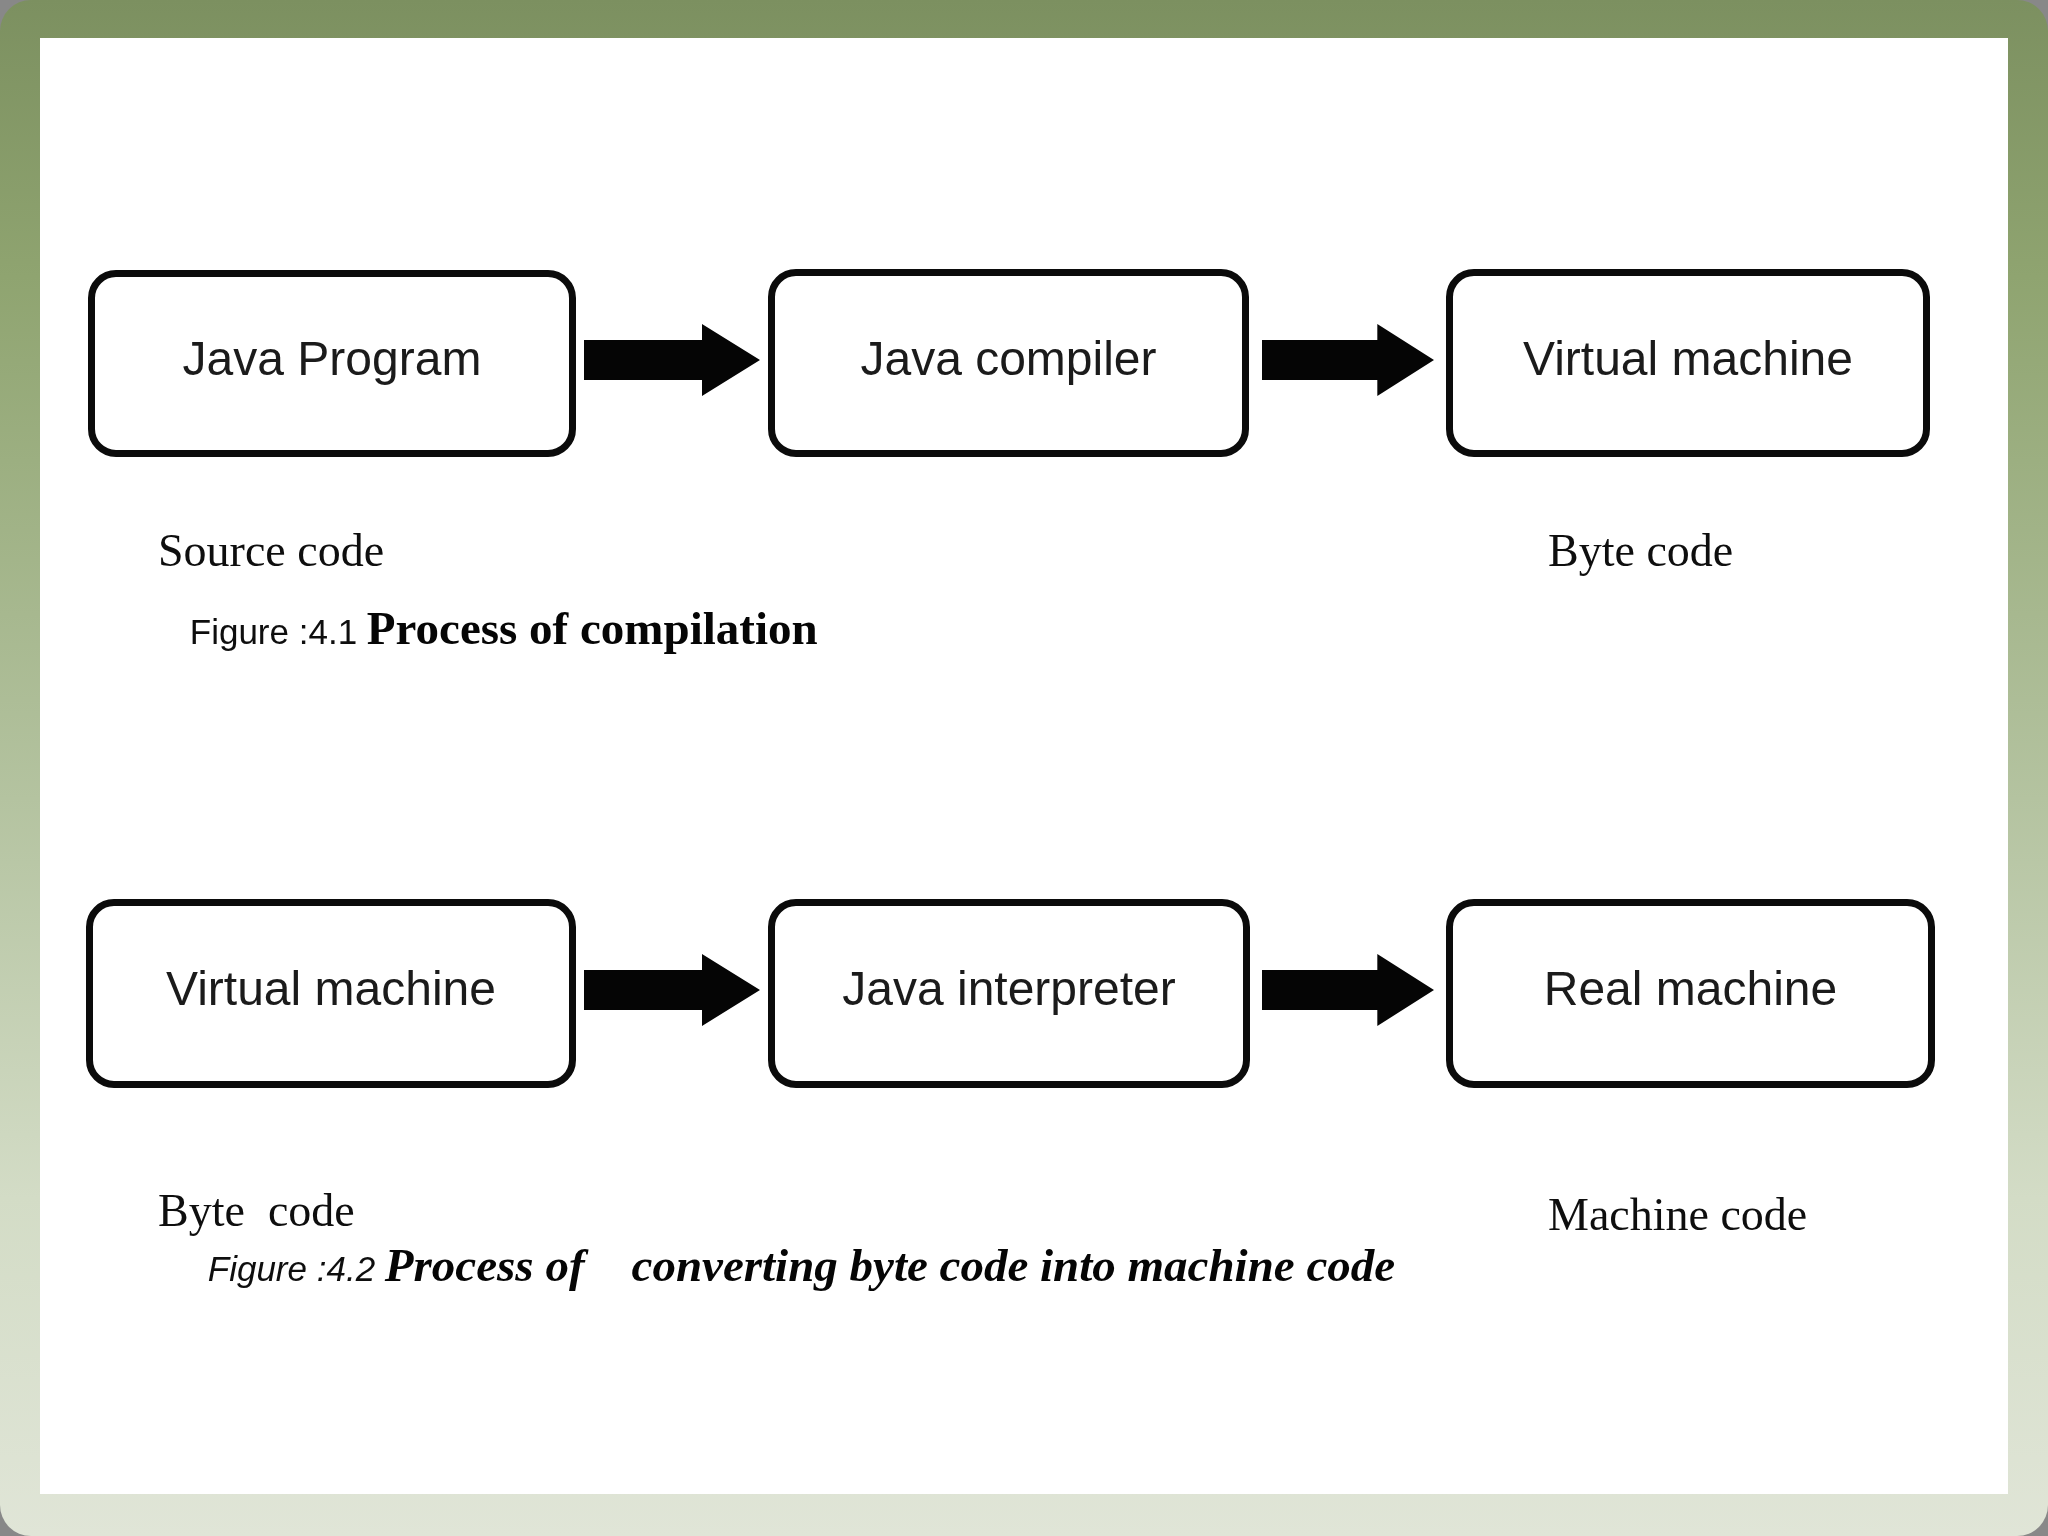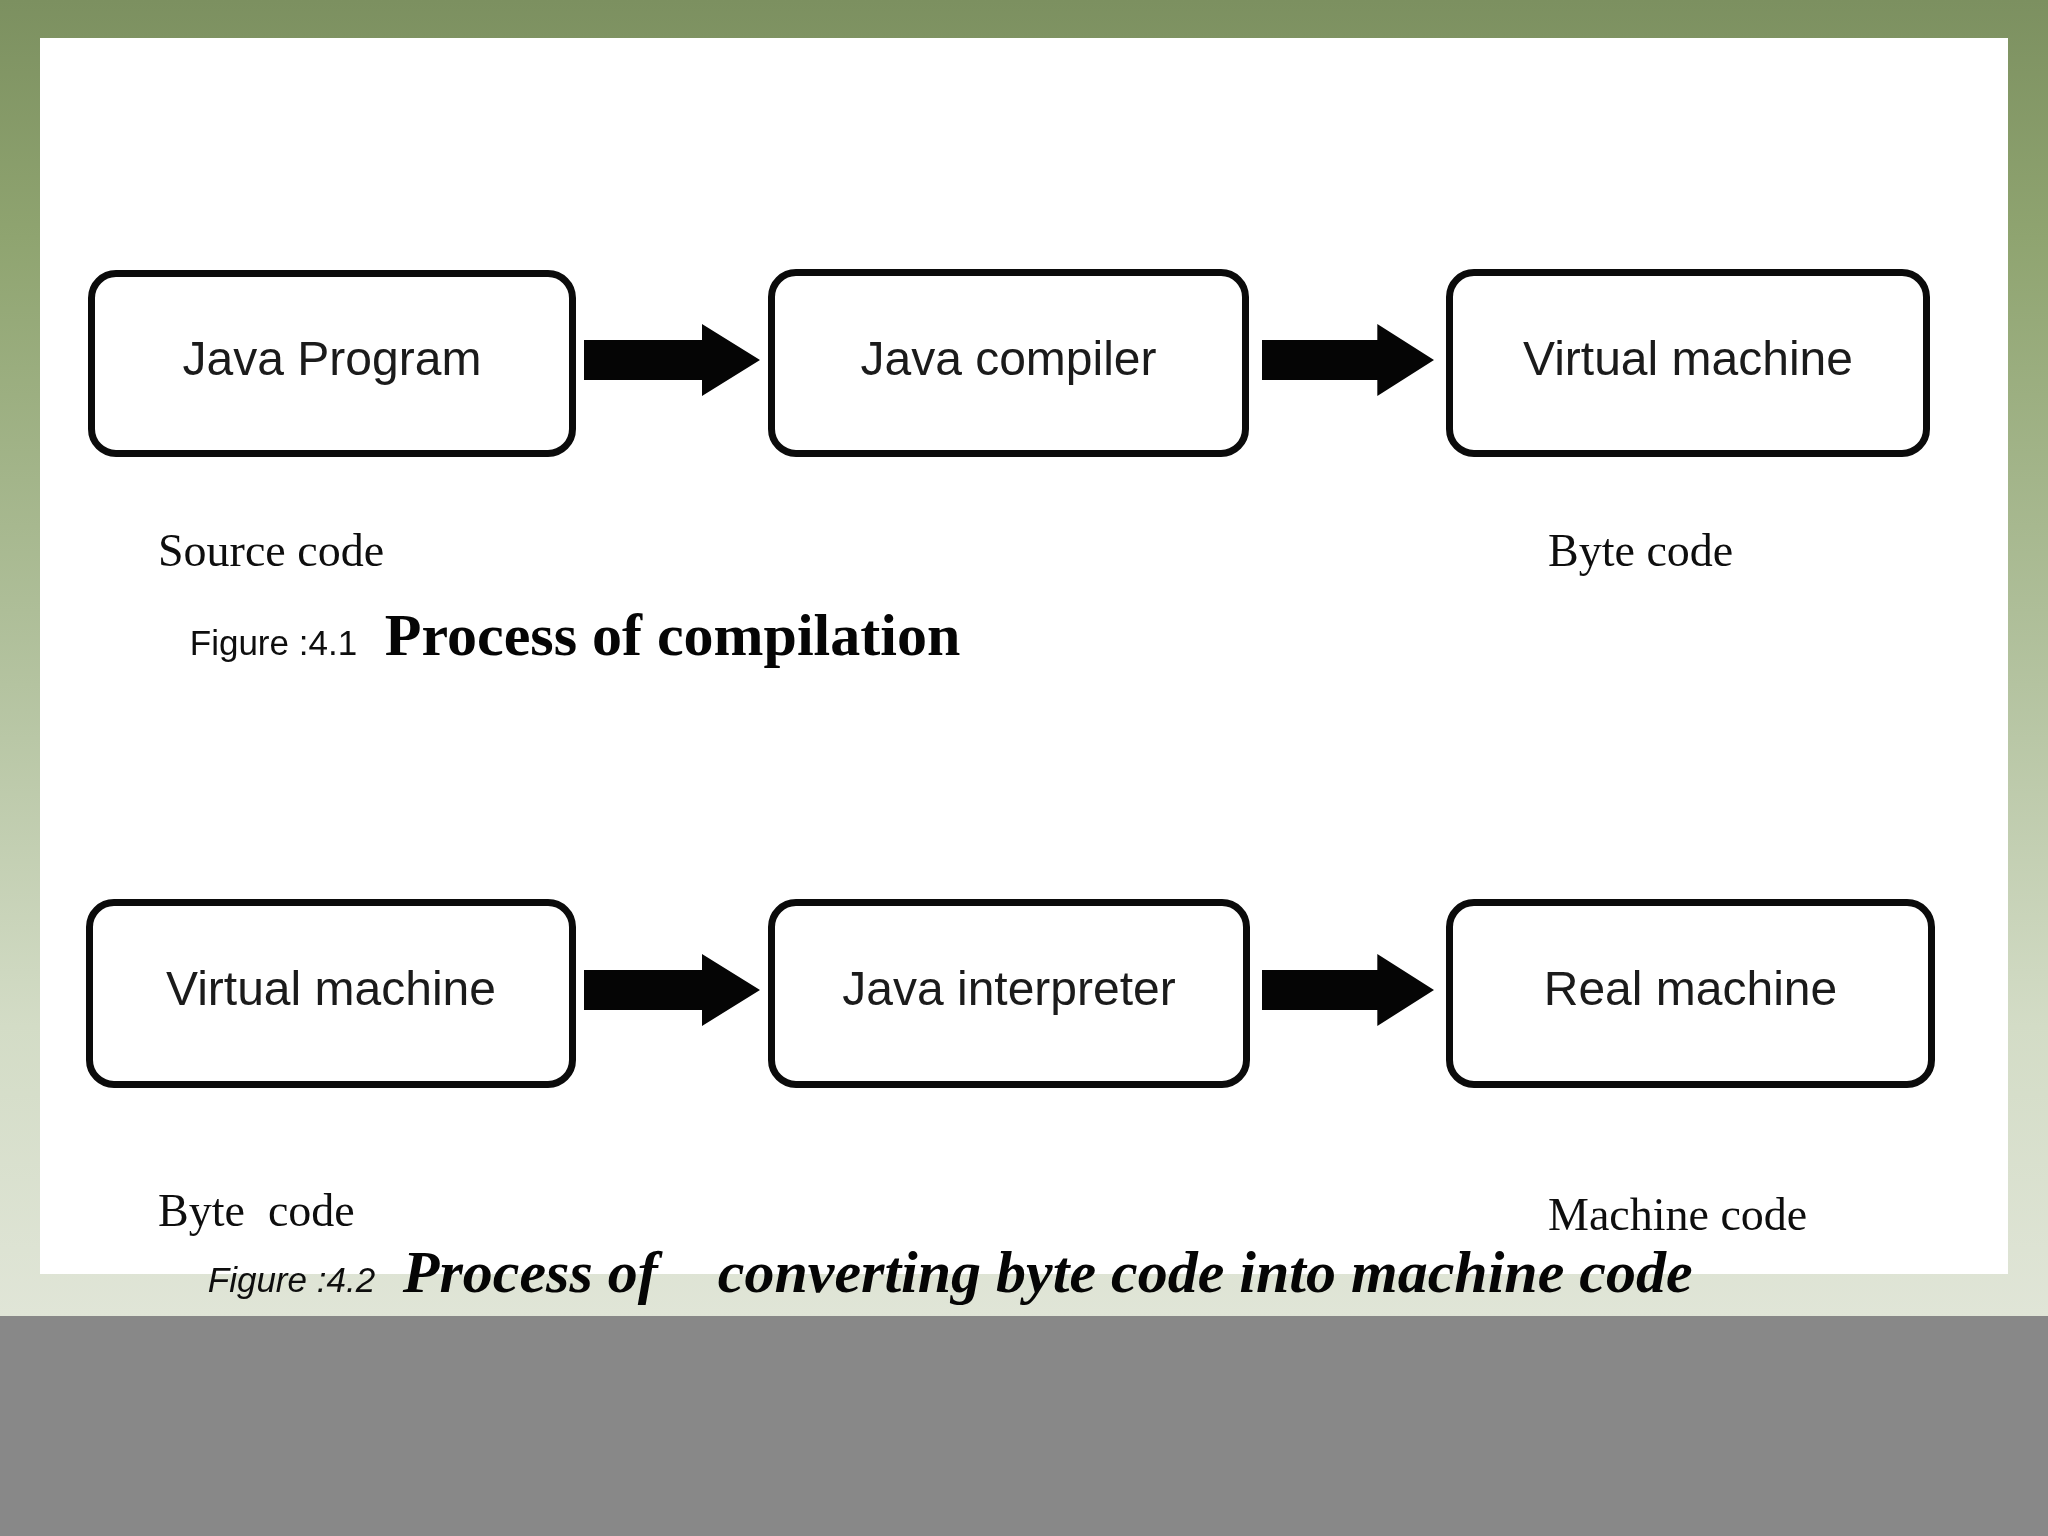--- a/index.html
+++ b/index.html
@@ -3,24 +3,25 @@
 <meta charset="utf-8">
 <style>
   html, body {
     margin: 0;
     padding: 0;
     background: #888;
   }
   .frame {
     position: relative;
     width: 2048px;
-    height: 1316px;
+    height: 1536px;
     overflow: hidden;
     background: linear-gradient(180deg, #7c9060 0%, #8fa470 18%, #b4c3a0 52%, #d3dcc6 78%, #e0e5d7 100%);
     font-family: "Liberation Sans", sans-serif;
+    border-radius: 31px;
   }
   .panel {
     position: absolute;
     left: 40px;
     top: 38px;
     right: 40px;
     bottom: 42px;
     background: #ffffff;
   }
   .node {
@@ -57,23 +58,22 @@
     white-space: pre;
   }
   .cap-prefix {
     font-family: "Liberation Sans", sans-serif;
     font-size: 35px;
     color: #0e0e0e;
   }
   .cap-title {
     font-family: "Liberation Serif", serif;
     font-weight: bold;
-    font-size: 60px;
+    font-size: 47px;
     color: #050505;
-    margin-left: 18px;
   }
 
   
   .r1-b1 { left: 88px;   top: 270px; width: 488px; height: 187px; }
   .r1-a1 { left: 584px;  top: 322px; }
   .r1-b2 { left: 768px;  top: 269px; width: 481px; height: 188px; }
   .r1-a2 { left: 1262px; top: 322px; width: 172px; }
   .r1-b3 { left: 1446px; top: 269px; width: 484px; height: 188px; }
   .r1-lab1 { left: 158px;  top: 476px; }
   .r1-lab2 { left: 1548px; top: 476px; }

